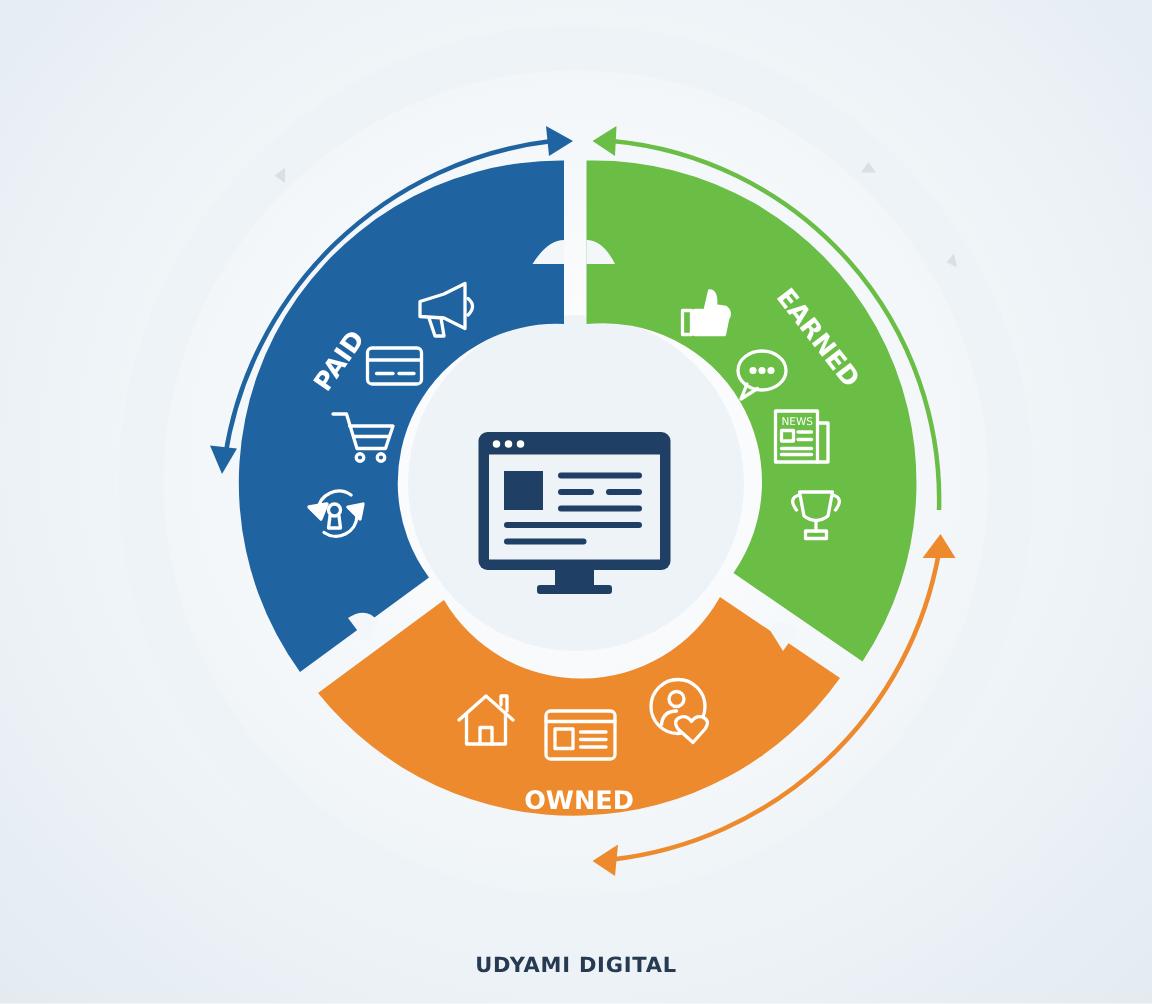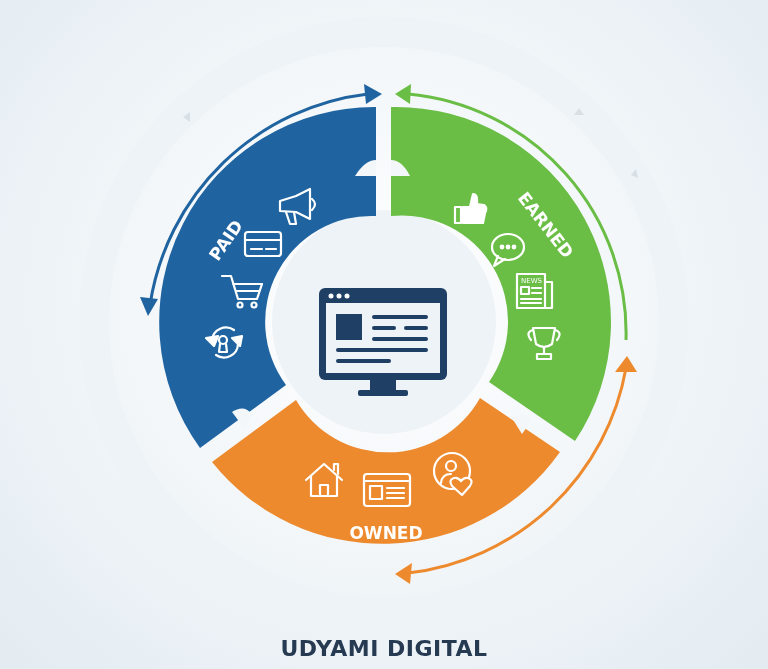--- a/index.html
+++ b/index.html
@@ -1,21 +1,21 @@
 <!DOCTYPE html>
 <html><head>
 <meta charset="utf-8">
 <style>
   html,body{margin:0;padding:0;}
   body{width:768px;height:669px;overflow:hidden;
     background: radial-gradient(ellipse at 50% 45%, #ffffff 0%, #f3f7fa 45%, #e3ebf1 100%);
     font-family:"Liberation Sans", sans-serif;position:relative;}
   #diagram{position:absolute;left:0;top:0;width:768px;height:669px;}
   .title{position:absolute;left:0;width:768px;top:636px;text-align:center;
-    font-family:"DejaVu Sans", sans-serif;font-weight:bold;font-size:22px;color:#263a52;letter-spacing:0.5px;}
+    font-family:"DejaVu Sans", sans-serif;font-weight:bold;font-size:14px;color:#263a52;letter-spacing:0.5px;}
 </style>
 </head>
 <body>
 
 <svg id="diagram" viewBox="0 0 768 669">
   <defs>
     <radialGradient id="halo" cx="50%" cy="50%" r="50%">
       <stop offset="0%" stop-color="#ffffff" stop-opacity="1"></stop>
       <stop offset="100%" stop-color="#e6eef4" stop-opacity="0"></stop>
     </radialGradient>

